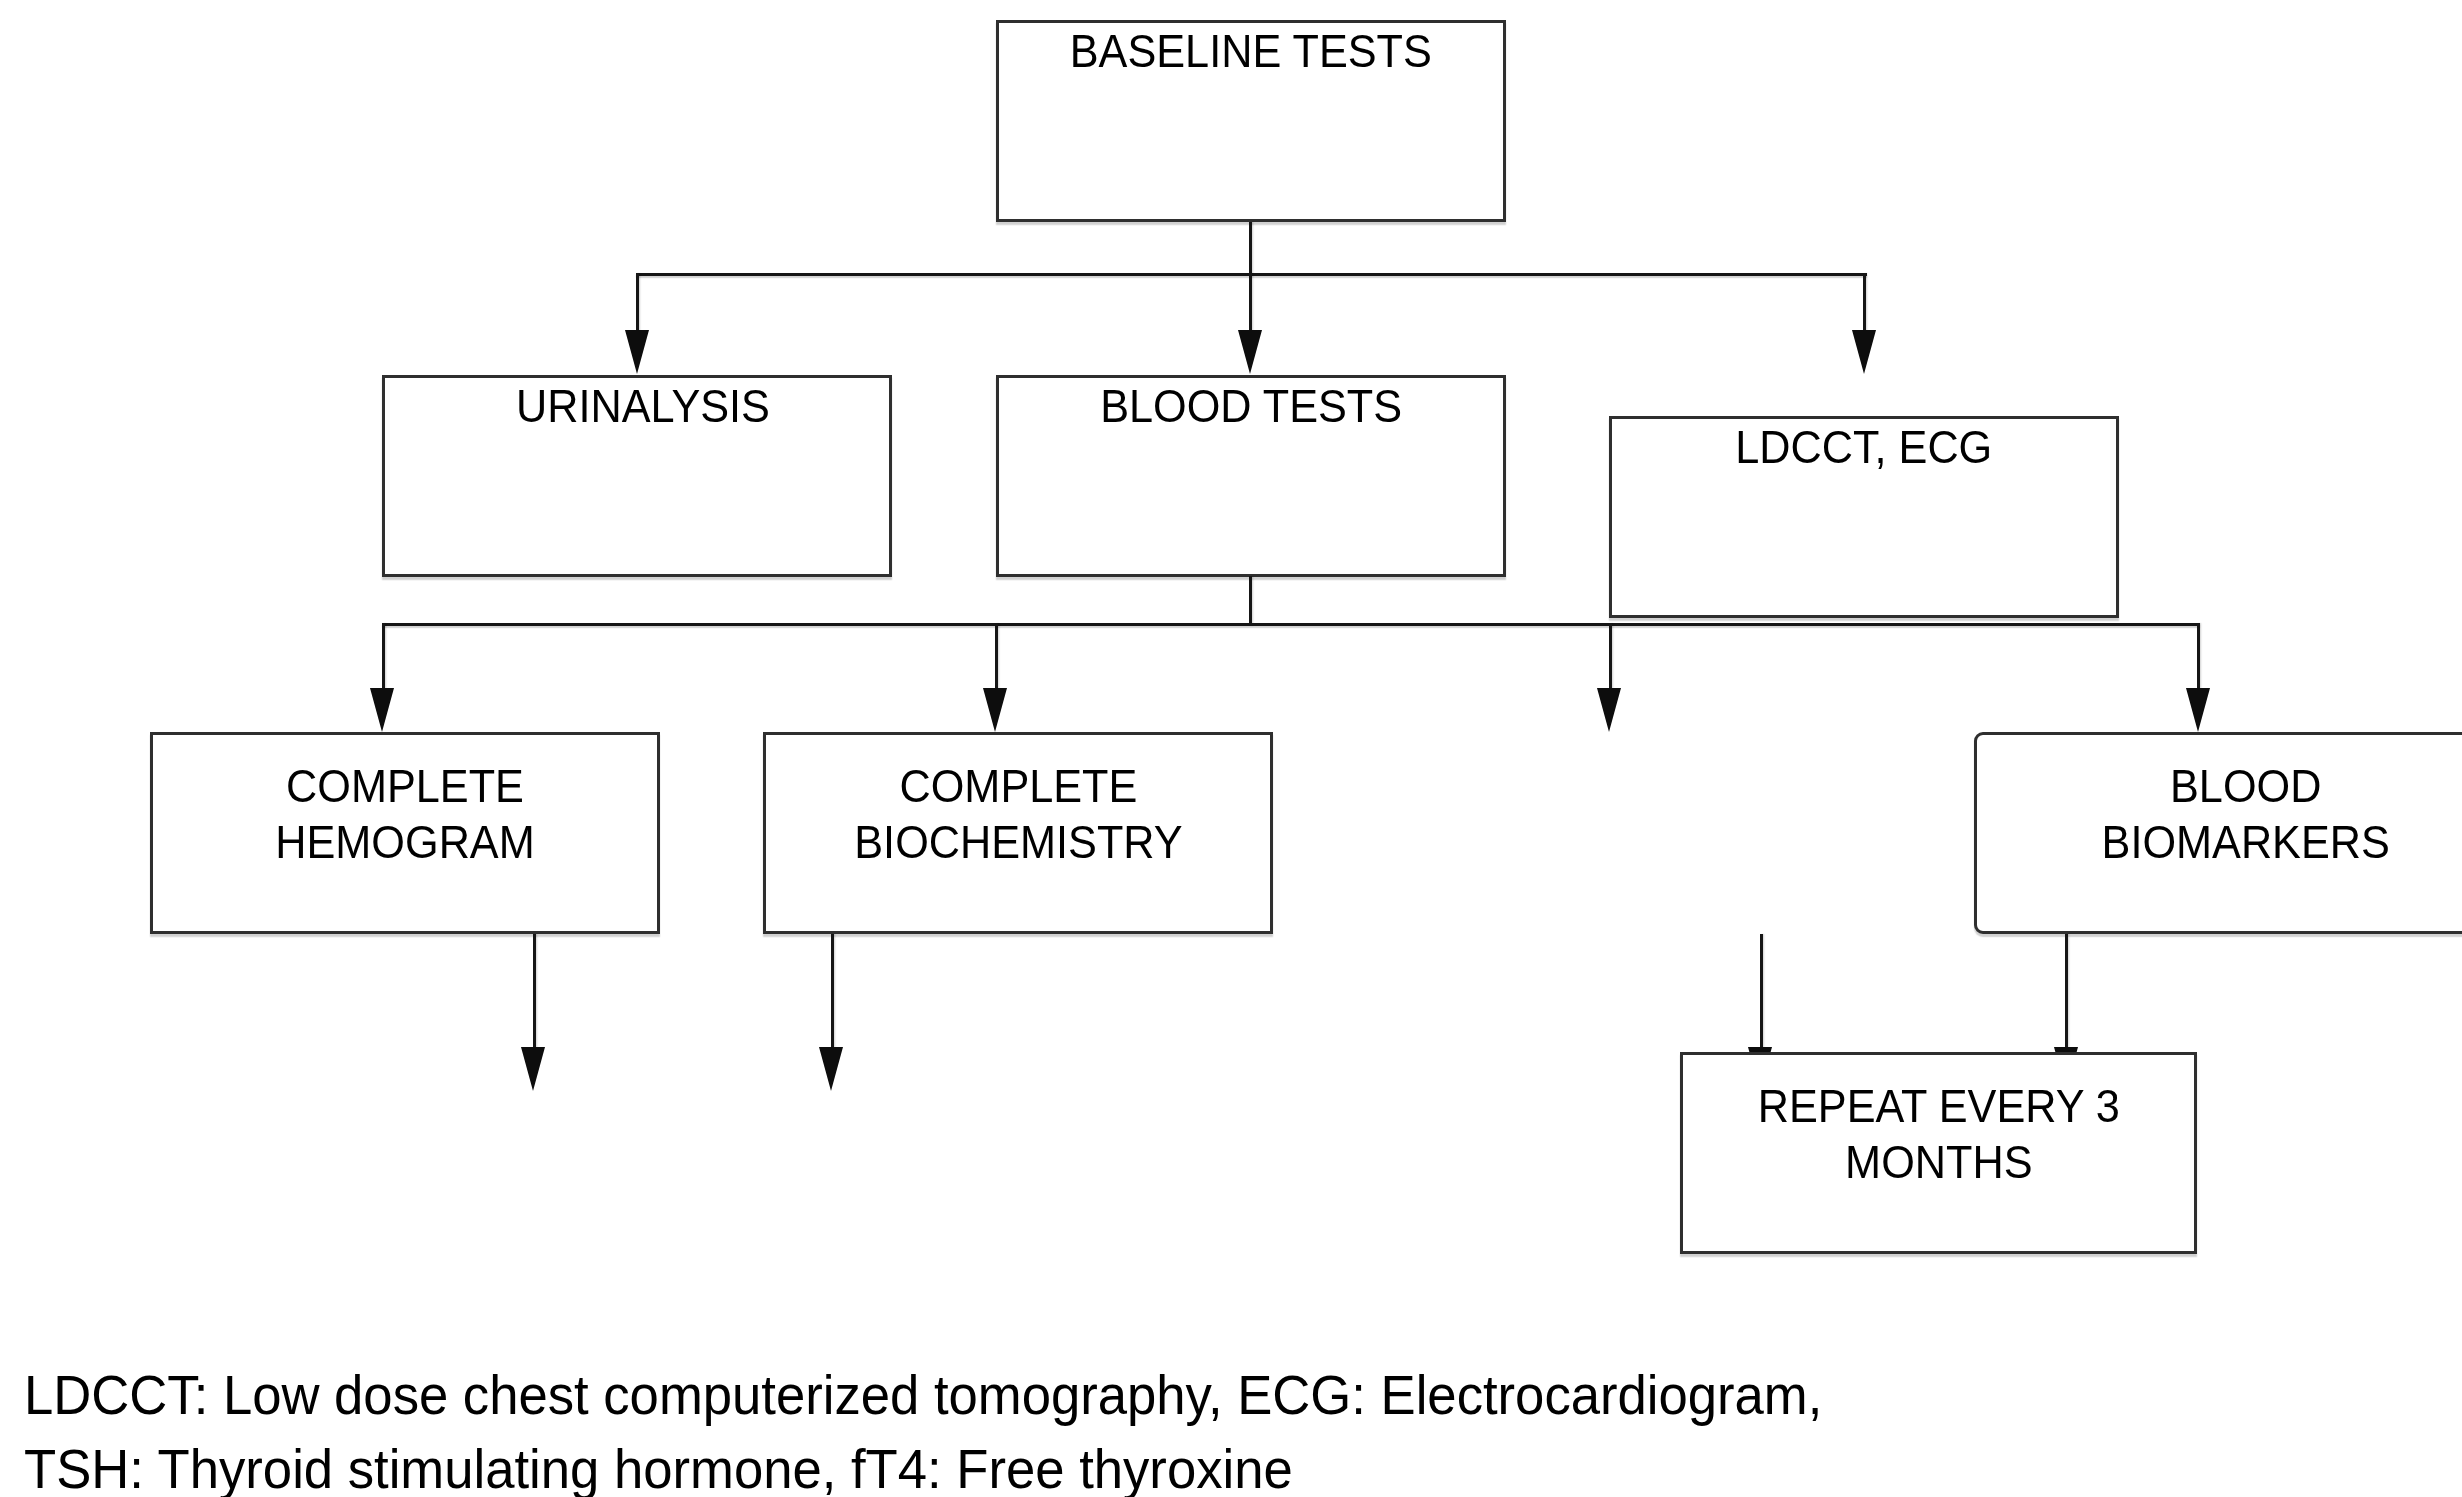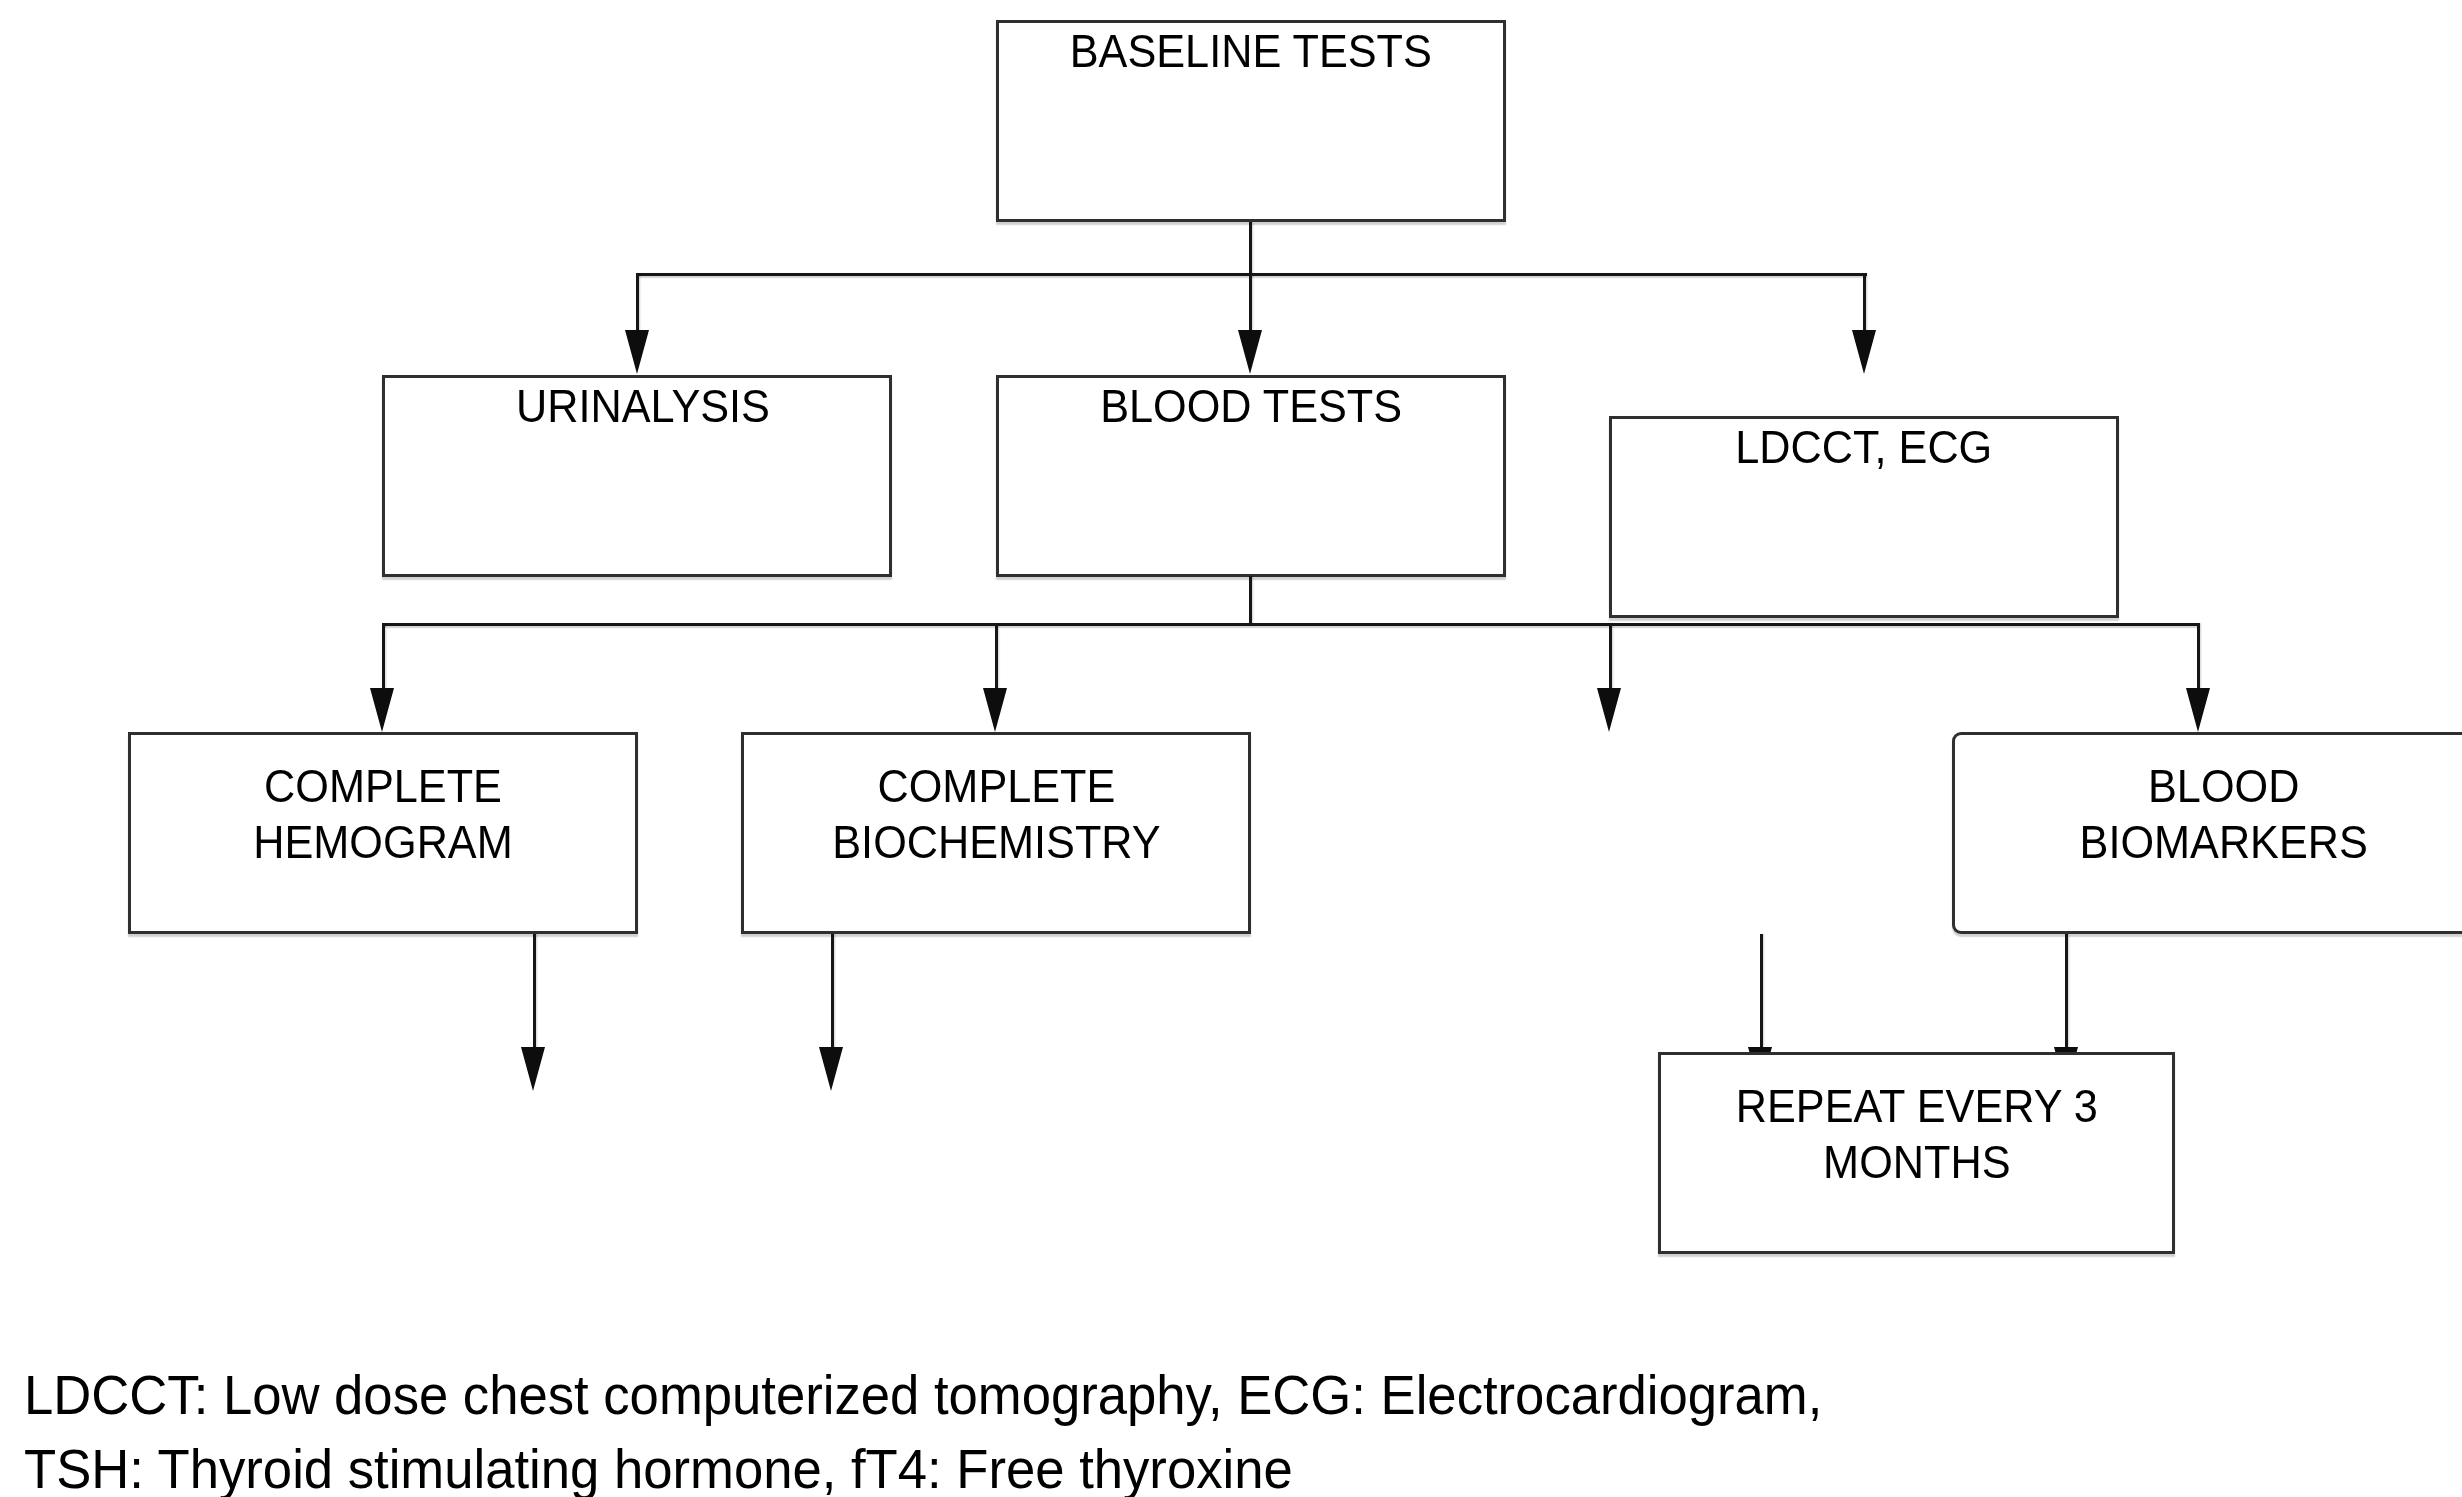--- a/index.html
+++ b/index.html
@@ -32,20 +32,21 @@
   }
   .node span {
     display: block;
     white-space: pre-line;
     line-height: 56px;
     transform: scaleX(0.92);
     transform-origin: center;
   }
   .node.multiline {
     align-items: flex-start;
+    margin-left: 22px;
   }
   .node.multiline span {
     padding-top: 23px;
   }
   .line {
     position: absolute;
     background: #161616;
   }
   .line.v { width: 2.7px; box-shadow: 1.3px 0 1.3px rgba(0,0,0,0.15); }
   .line.h { height: 2.7px; box-shadow: 0 2px 1.3px rgba(0,0,0,0.18); }

